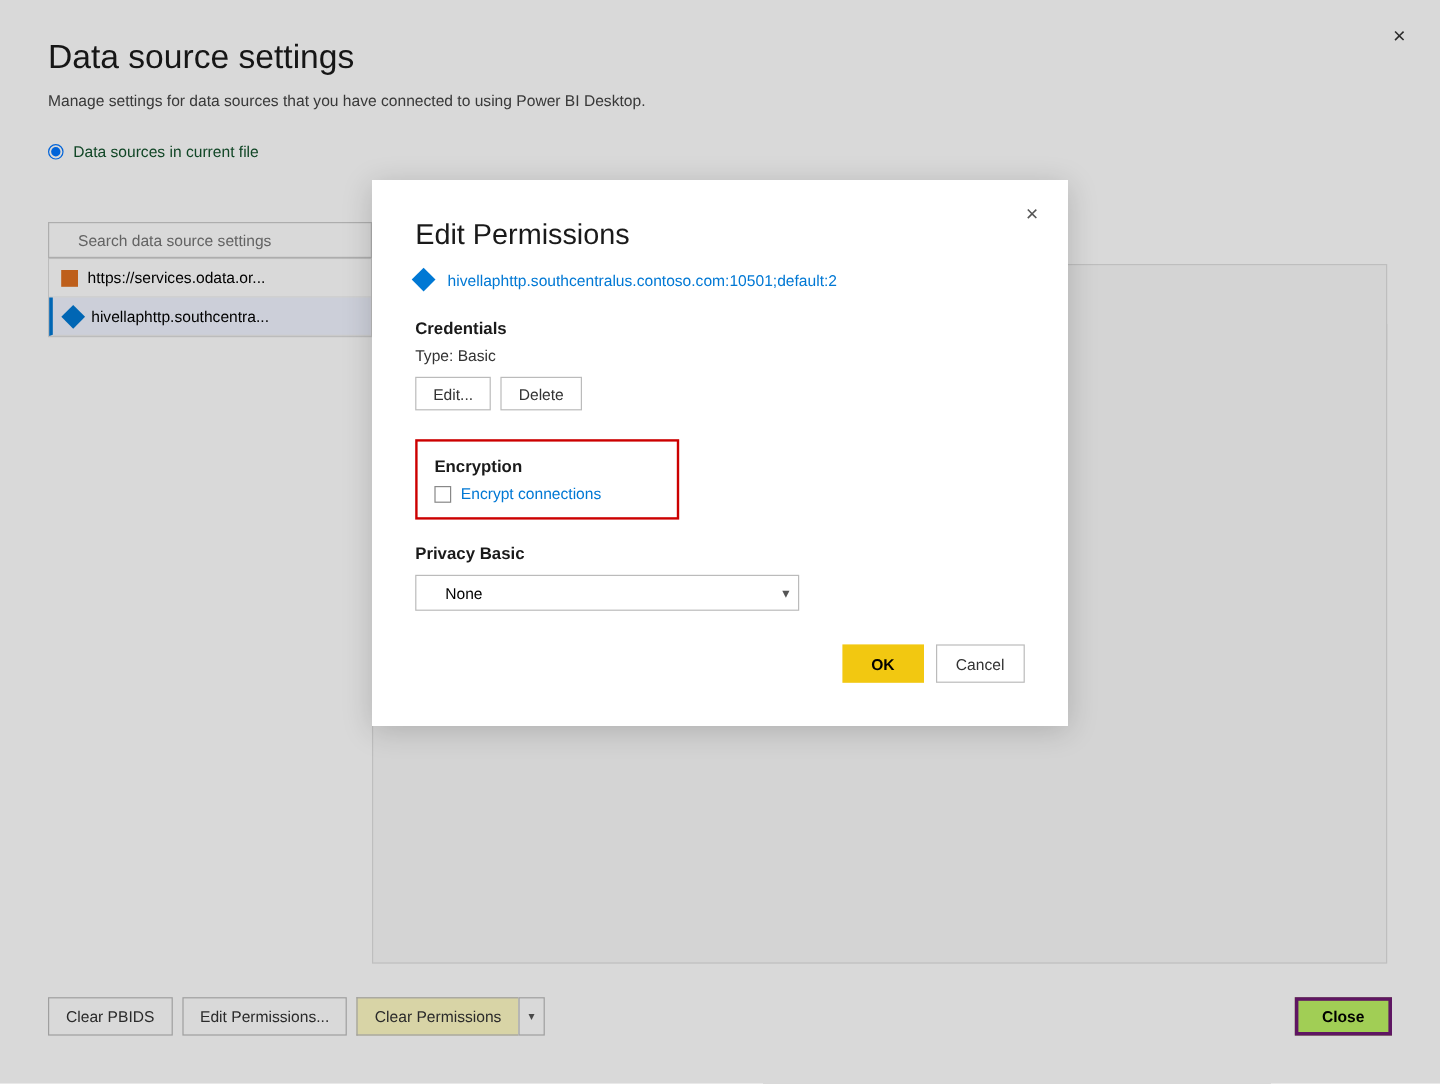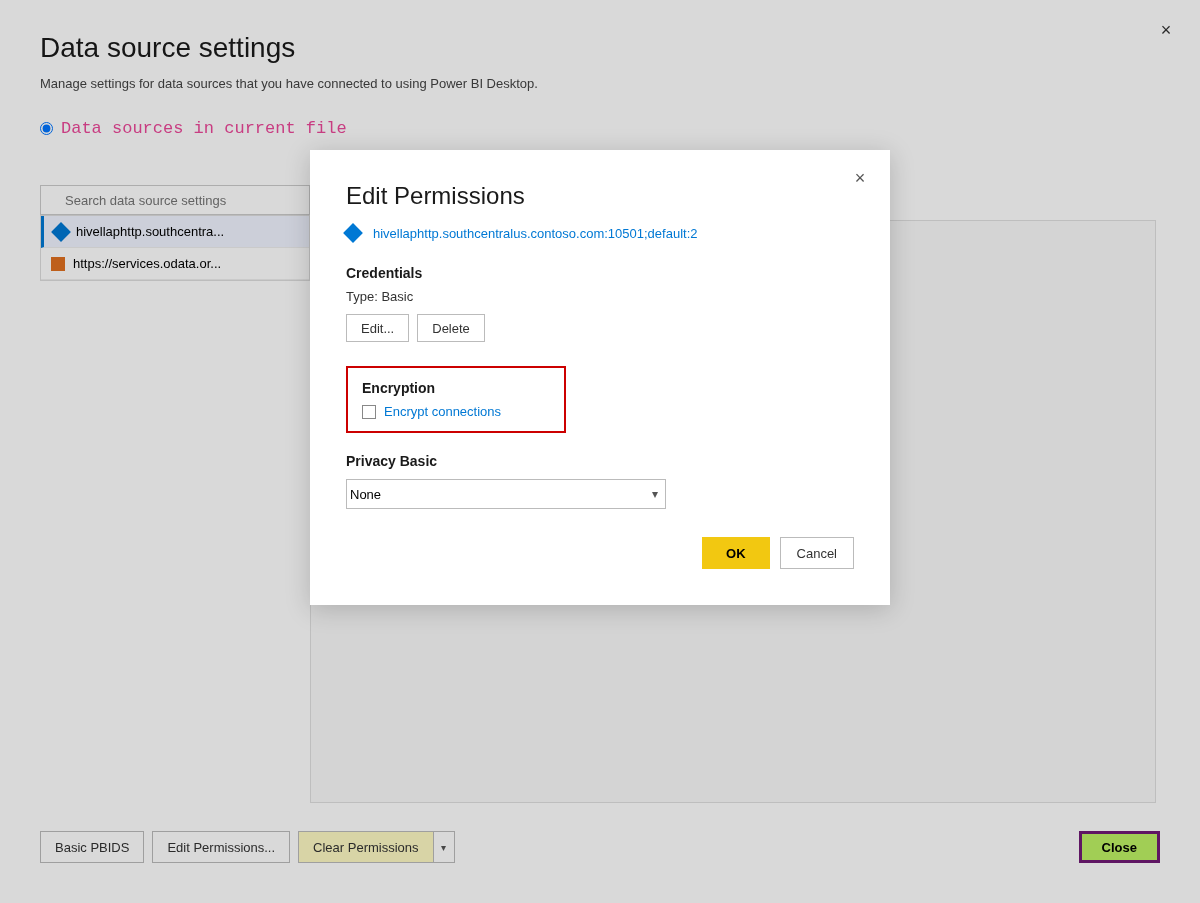--- a/index.html
+++ b/index.html
@@ -49,23 +49,22 @@
     }
 
     .radio-row {
       display: flex;
       align-items: center;
       gap: 8px;
       margin-bottom: 16px;
     }
 
     .radio-label {
-      font-size: 17px;
-      color: #ec4899;
-      font-family: Liberation Mono, monospace;
+      font-size: 13px;
+      color: #14532d;
     }
 
     .search-box-container {
       position: relative;
       width: 270px;
       margin-bottom: 0;
     }
 
     .search-input {
       width: 100%;
@@ -324,21 +323,21 @@
       color: #1a1a1a;
       margin-bottom: 10px;
     }
 
     .privacy-select {
       width: 320px;
       height: 30px;
       border: 1px solid #bbb;
       background: #fff;
       font-size: 13px;
-      padding: 0 3px;
+      padding: 0 24px;
       cursor: pointer;
       appearance: none;
       -webkit-appearance: none;
       padding-right: 28px;
     }
 
     .select-wrapper {
       position: relative;
       display: inline-block;
     }
@@ -423,42 +422,42 @@
     <label for="current-file" class="radio-label">Data sources in current file</label>
   </div>
 
   <div class="data-sources-section">
 
     <div class="search-box-container">
       <input type="text" class="search-input" placeholder="Search data source settings" style="">
     </div>
 
     <div class="data-list">
+      <div class="data-list-item">
+        <span class="icon-grid"></span>
+        <span>https://services.odata.or...</span>
+      </div>
       <div class="data-list-item selected">
         <span class="icon-diamond"></span>
         <span>hivellaphttp.southcentra...</span>
-      </div>
-      <div class="data-list-item">
-        <span class="icon-grid"></span>
-        <span>https://services.odata.or...</span>
       </div>
     </div>
   </div>
 
   <button class="sort-btn" title="Sort">
     <svg width="18" height="18" viewBox="0 0 18 18" fill="none">
       <text x="2" y="14" font-size="13" fill="#333">A↕Z</text>
     </svg>
   </button>
 
   <div class="content-area"></div>
 
   <div class="bottom-bar">
     <div class="bottom-left-btns">
-      <button class="btn-outline">Basic PBIDS</button>
+      <button class="btn-outline">Clear PBIDS</button>
       <button class="btn-outline">Edit Permissions...</button>
       <div class="btn-split">
         <button class="btn-split-main">Clear Permissions</button>
         <button class="btn-split-arrow">▾</button>
       </div>
     </div>
     <button class="btn-yellow">Close</button>
   </div>
 
 </div>

